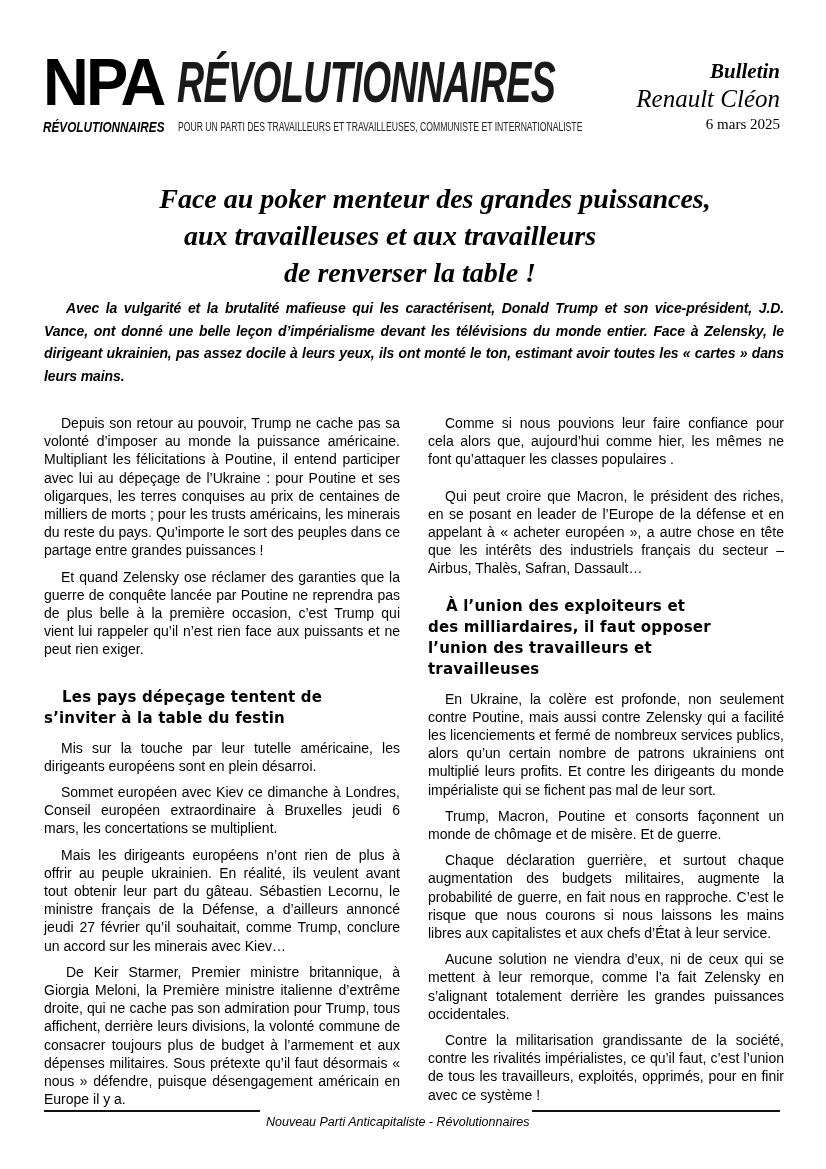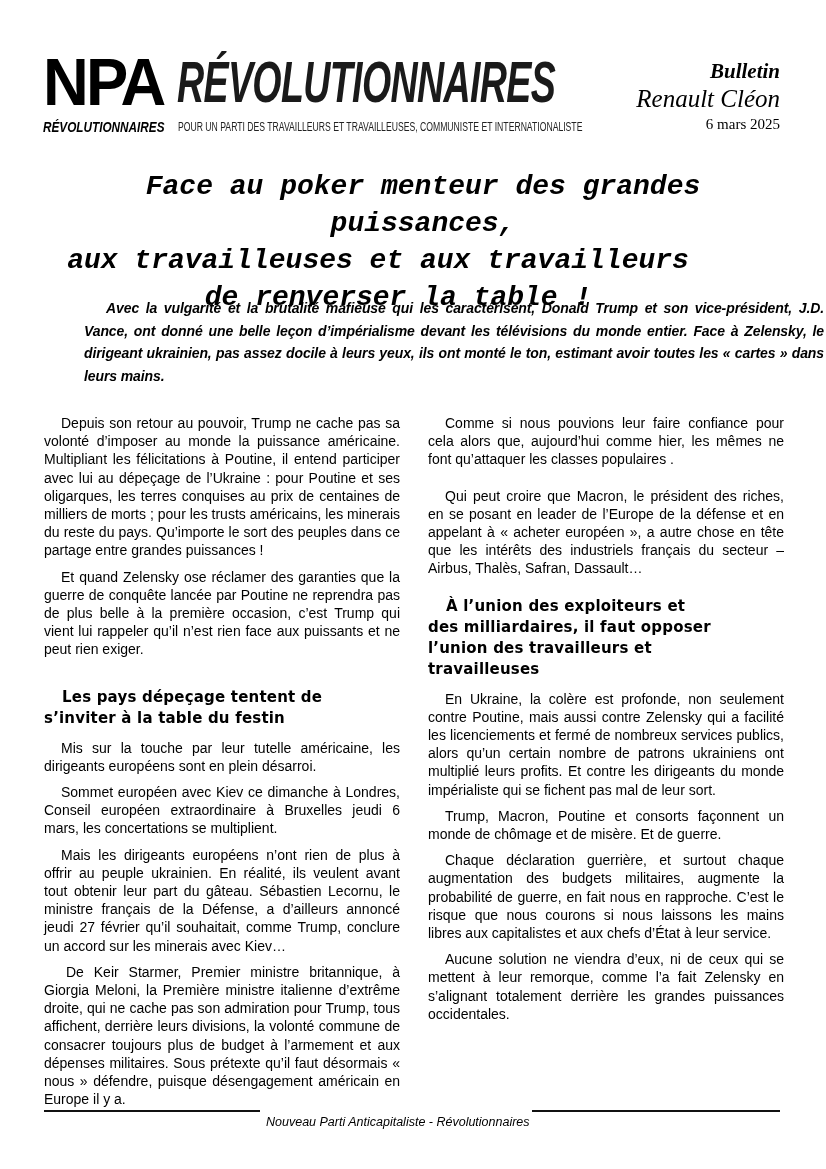--- a/index.html
+++ b/index.html
@@ -27,21 +27,21 @@
     .headline { position: absolute; left: 60px; top: 168px; width: 706px; font-family: "Liberation Serif", serif;
                 font-weight: 700; font-style: italic; font-size: 28px; line-height: 37px; text-align: center; }
     .headline span { display: block; }
     .headline .l1 { padding-left: 20px; }
     .headline .l2 { padding-right: 70px; }
     .headline .l3 { padding-right: 30px; }
 
     
     .chapo { position: absolute; left: 44px; top: 297px; width: 740px; font-family: "Liberation Sans", sans-serif;
              font-weight: 700; font-style: italic; font-size: 14px; line-height: 22.5px; text-align: justify;
-             text-indent: 22px; letter-spacing: -0.1px; margin-left: 40px; }
+             text-indent: 22px; letter-spacing: -0.1px; }
 
     
     .col { position: absolute; top: 414px; width: 356px; font-family: "Liberation Sans", sans-serif; font-size: 14px;
            line-height: 18.2px; text-align: justify; }
     .col-left { left: 44px; }
     .col-right { left: 428px; }
     .col p { margin: 0 0 8px 0; text-indent: 17px; }
     .col p.gap { margin-top: 18px; }
     .col h2 { font-family: "DejaVu Sans", sans-serif; font-weight: 700; font-size: 15px; line-height: 21px;
               margin: 28px 0 10px 0; letter-spacing: 0.2px; text-align: left; }
@@ -65,21 +65,21 @@
   <div class="revo-small">RÉVOLUTIONNAIRES</div>
   <div class="tagline">POUR UN PARTI DES TRAVAILLEURS ET TRAVAILLEUSES, COMMUNISTE ET INTERNATIONALISTE</div>
 </div>
 
 <div class="bulletin">
   <div class="b1">Bulletin</div>
   <div class="b2">Renault Cléon</div>
   <div class="b3">6 mars 2025</div>
 </div>
 
-<h1 class="headline" style="margin:0;font-family:Liberation Mono, monospace;">
+<h1 class="headline" style="margin:12px;">
   <span class="l1">Face au poker menteur des grandes puissances,</span>
   <span class="l2">aux travailleuses et aux travailleurs</span>
   <span class="l3">de renverser la table !</span>
 </h1>
 
 <div class="chapo">Avec la vulgarité et la brutalité mafieuse qui les caractérisent, Donald Trump et son vice-président, J.D. Vance, ont donné une belle leçon d’impérialisme devant les télévisions du monde entier. Face à Zelensky, le dirigeant ukrainien, pas assez docile à leurs yeux, ils ont monté le ton, estimant avoir toutes les « cartes » dans leurs mains.</div>
 
 <div class="col col-left">
   <p>Depuis son retour au pouvoir, Trump ne cache pas sa volonté d’imposer au monde la puissance américaine. Multipliant les félicitations à Poutine, il entend participer avec lui au dépeçage de l’Ukraine : pour Poutine et ses oligarques, les terres conquises au prix de centaines de milliers de morts ; pour les trusts américains, les minerais du reste du pays. Qu’importe le sort des peuples dans ce partage entre grandes puissances !</p>
   <p>Et quand Zelensky ose réclamer des garanties que la guerre de conquête lancée par Poutine ne reprendra pas de plus belle à la première occasion, c’est Trump qui vient lui rappeler qu’il n’est rien face aux puissants et ne peut rien exiger.</p>
@@ -99,19 +99,20 @@
   <h2 class="h-right">
     <span class="ind">À l’union des exploiteurs et</span><br>
     <span>des milliardaires, il faut opposer</span><br>
     <span>l’union des travailleurs et</span><br>
     <span>travailleuses</span>
   </h2>
   <p>En Ukraine, la colère est profonde, non seulement contre Poutine, mais aussi contre Zelensky qui a facilité les licenciements et fermé de nombreux services publics, alors qu’un certain nombre de patrons ukrainiens ont multiplié leurs profits. Et contre les dirigeants du monde impérialiste qui se fichent pas mal de leur sort.</p>
   <p>Trump, Macron, Poutine et consorts façonnent un monde de chômage et de misère. Et de guerre.</p>
   <p>Chaque déclaration guerrière, et surtout chaque augmentation des budgets militaires, augmente la probabilité de guerre, en fait nous en rapproche. C’est le risque que nous courons si nous laissons les mains libres aux capitalistes et aux chefs d’État à leur service.</p>
   <p>Aucune solution ne viendra d’eux, ni de ceux qui se mettent à leur remorque, comme l’a fait Zelensky en s’alignant totalement derrière les grandes puissances occidentales.</p>
+  <p>Contre la militarisation grandissante de la société, contre les rivalités impérialistes, ce qu’il faut, c’est l’union de tous les travailleurs, exploités, opprimés, pour en finir avec ce système !</p>
 </div>
 
 <div class="footer">
   <div class="rule left"></div>
   <span class="ftxt">Nouveau Parti Anticapitaliste - Révolutionnaires</span>
   <div class="rule right"></div>
 </div>
 
 </body></html>

